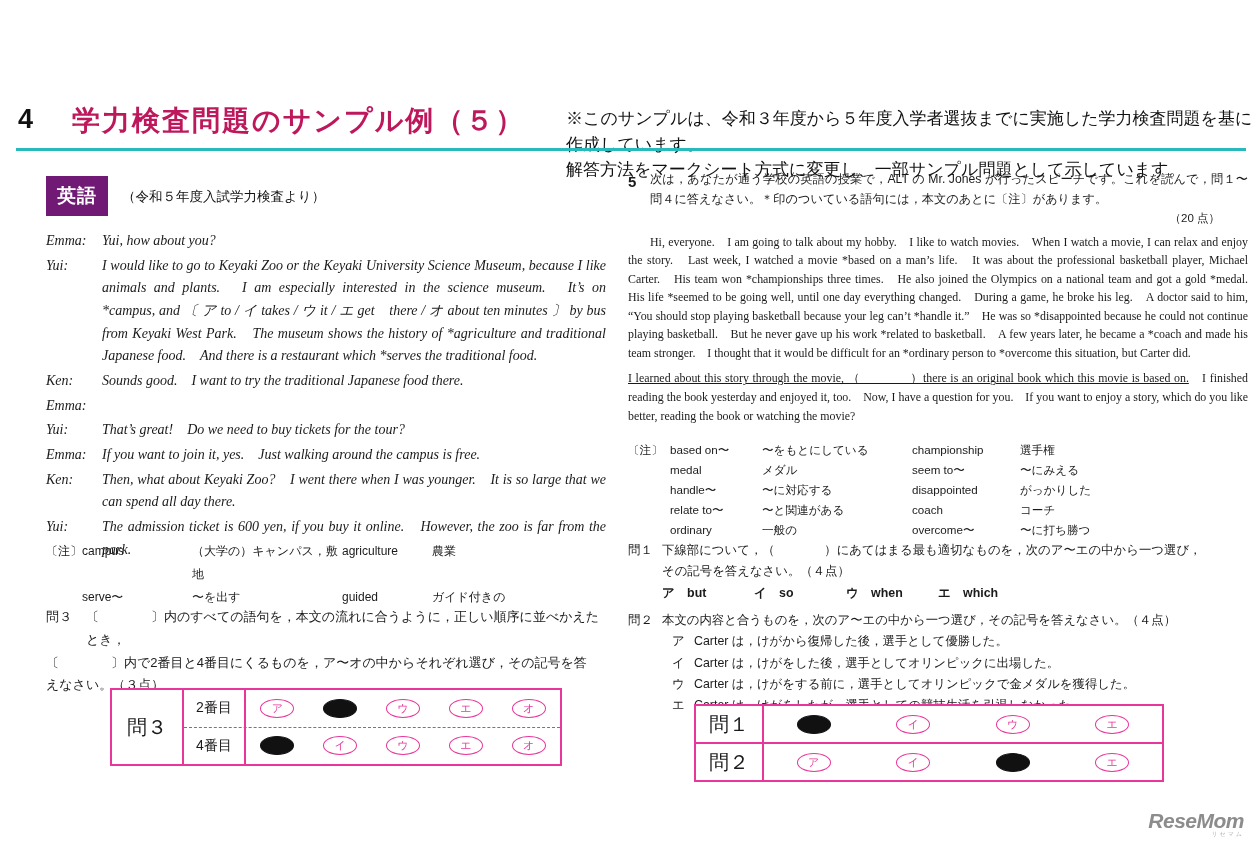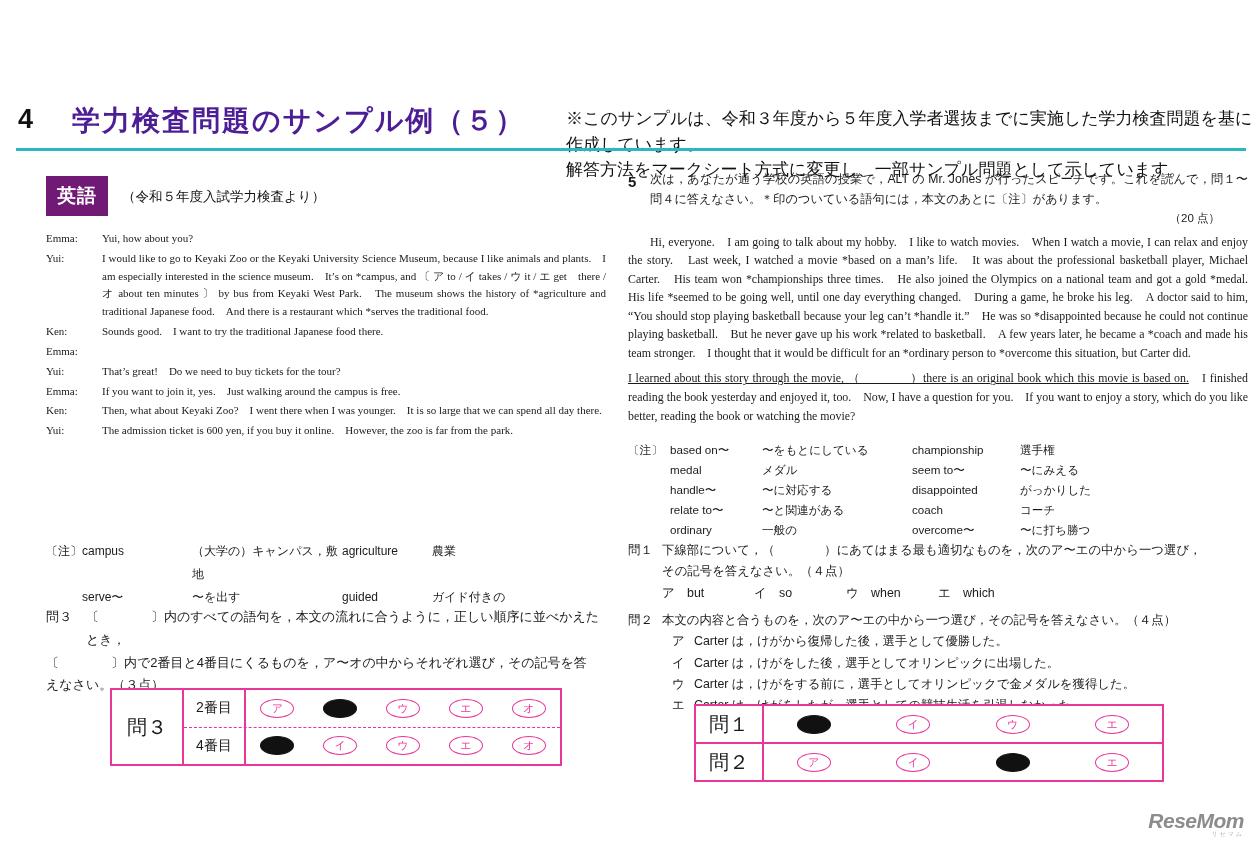--- a/index.html
+++ b/index.html
@@ -38,21 +38,21 @@
     color: #111;
     letter-spacing: 0px;
   }
   .hdr-title {
     position: absolute;
     left: 72px;
     top: 6px;
     font-size: 28px;
     font-weight: bold;
     font-family: "Liberation Sans", sans-serif;
-    color: #4c1d95;
+    color: #be185d;
     letter-spacing: 2px;
     white-space: nowrap;
   }
   .hdr-note {
     position: absolute;
     left: 566px;
     top: 10px;
     width: 692px;
     font-size: 17px;
     line-height: 1.5;
@@ -96,22 +96,23 @@
 
   
   .left-col {
     position: absolute;
     left: 46px;
     top: 230px;
     width: 560px;
   }
   .dialogue {
     position: relative;
-    font-size: 11px;
+    font-size: 14px;
     line-height: 1.62;
+    font-style: italic;
   }
   .dlg-row {
     display: flex;
     margin-bottom: 2px;
   }
   .dlg-speaker {
     width: 56px;
     flex: 0 0 56px;
     font-family: "Liberation Serif", serif;
   }
@@ -205,21 +206,21 @@
     left: 628px;
     top: 540px;
     width: 620px;
     font-size: 12.4px;
     font-family: "Liberation Sans", sans-serif;
     line-height: 1.68;
   }
   .q1-block .qline { display: flex; }
   .q1-block .qlabel { flex: 0 0 34px; }
   .q1-block .qtext { flex: 1 1 auto; }
-  .choices-inline { display: flex; padding-left: 34px; margin-top: 1px; }
+  .choices-inline { display: flex; padding-left: 34px; margin-top: 1px; font-weight: bold; }
   .choices-inline .ch { width: 92px; }
 
   .q2-block {
     position: absolute;
     left: 628px;
     top: 610px;
     width: 620px;
     font-size: 12.4px;
     font-family: "Liberation Sans", sans-serif;
     line-height: 1.72;

